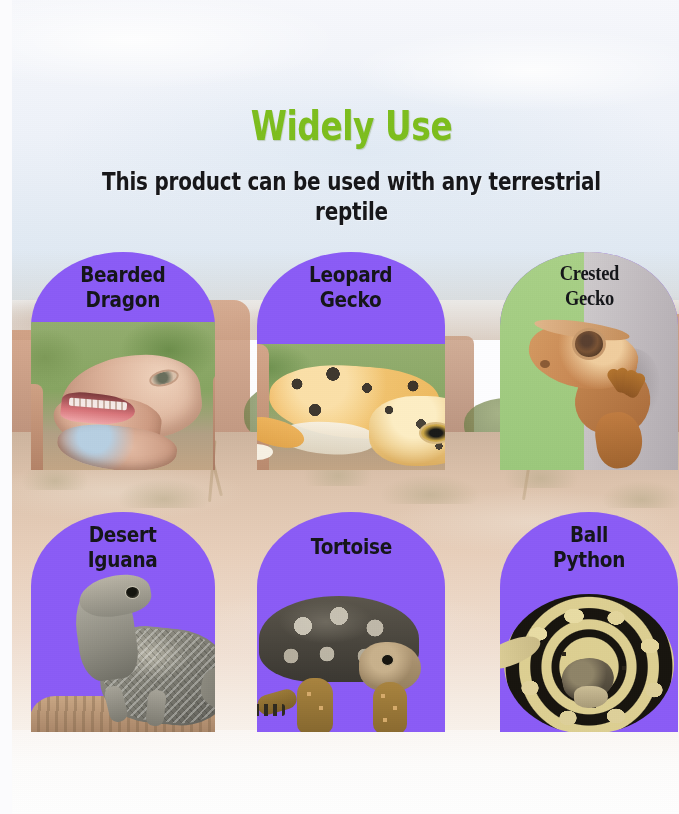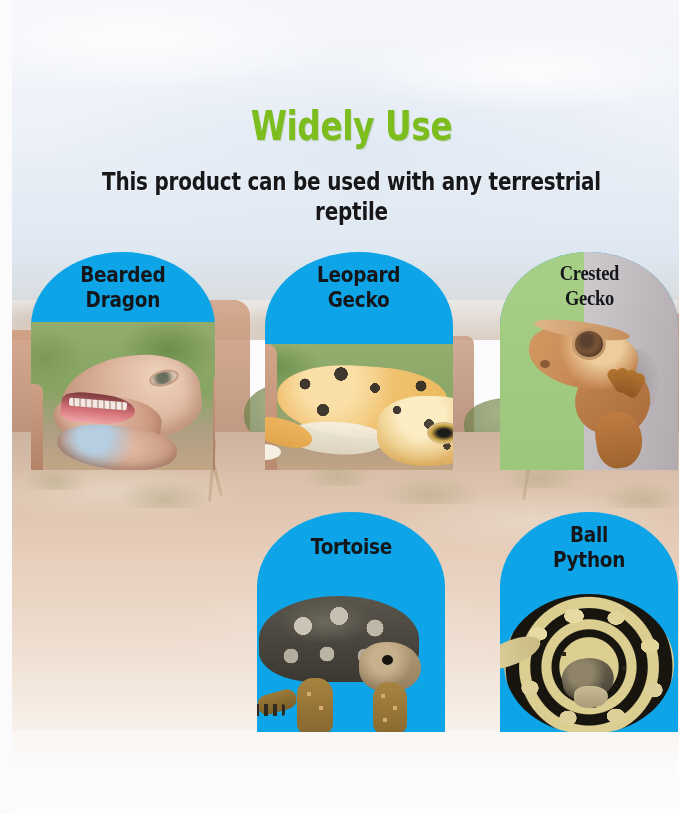--- a/index.html
+++ b/index.html
@@ -106,21 +106,21 @@
     transform-origin:center top;
     color:#17171a;
     text-shadow:1px 1px 1px rgba(255,255,255,.5);
   }
 
   
   .card{
     position:absolute;
     overflow:hidden;
     border-radius:50% 50% 0 0 / 34% 34% 0 0;
-    background:#0ea5e9;
+    background:#8b5cf6;
   }
   .card .label{
     position:absolute; left:0; width:100%;
     text-align:center;
     font-family:"DejaVu Sans", sans-serif;
     font-weight:bold;
     font-size:22px;
     line-height:25px;
     letter-spacing:-0.3px;
     color:#15161a;
@@ -128,21 +128,21 @@
     white-space:pre-line;
   }
   .card .label span{ display:inline-block; transform:scaleX(.84); }
 
   
   .photo{ position:absolute; z-index:4; }
 
   
   #card-bearded{ left:19px;  top:252px; width:184px; height:218px; }
   #card-bearded .label{ top:10px; }
-  #card-leopard{ left:253px; top:252px; width:188px; height:218px;padding-left:28px; }
+  #card-leopard{ left:245px; top:252px; width:188px; height:218px;padding-left:28px; }
   #card-leopard .label{ top:10px; }
   #card-crested{ left:488px; top:252px; width:178px; height:218px; }
   #card-crested .label{ top:8px;font-family:Liberation Serif, serif; }
 
   
   #card-iguana{ left:19px;  top:512px; width:184px; height:220px; }
   #card-iguana .label{ top:10px; }
   #card-tortoise{ left:245px; top:512px; width:188px; height:220px; }
   #card-tortoise .label{ top:22px; }
   #card-python{ left:488px; top:512px; width:178px; height:220px;padding-left:44px; }
@@ -578,20 +578,37 @@
         <div class="toe a"></div>
         <div class="toe b"></div>
         <div class="toe c"></div>
         <div class="toe d"></div>
       </div>
     </div>
     <div class="label"><span>Crested
 Gecko</span></div>
   </div>
 
+  <div class="card" id="card-iguana">
+    <div class="photo" id="ph-iguana">
+      <div class="log"></div>
+      <div class="body"></div>
+      <div class="scales"></div>
+      <div class="tail"></div>
+      <div class="neck"></div>
+      <div class="head"></div>
+      <div class="eye"></div>
+      <div class="legs">
+        <div class="leg l1"></div>
+        <div class="leg l2"></div>
+      </div>
+    </div>
+    <div class="label"><span>Desert
+Iguana</span></div>
+  </div>
 
   <div class="card" id="card-tortoise">
     <div class="photo" id="ph-tortoise">
       <div class="shell"></div>
       <div class="scutes"></div>
       <div class="legB"></div>
       <div class="head"></div>
       <div class="eye"></div>
       <div class="legF"></div>
       <div class="clawL"></div>

